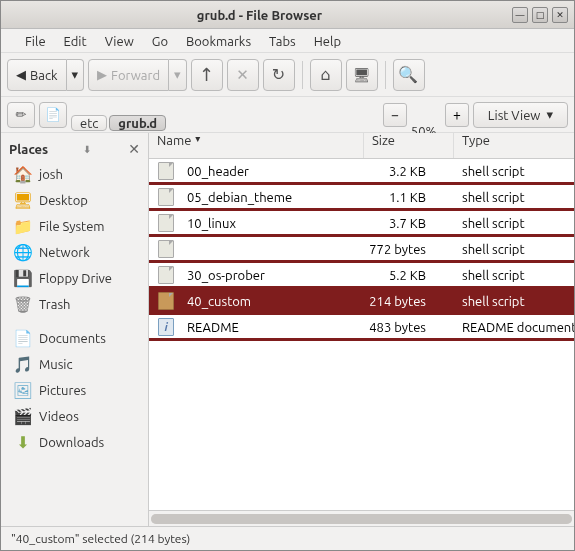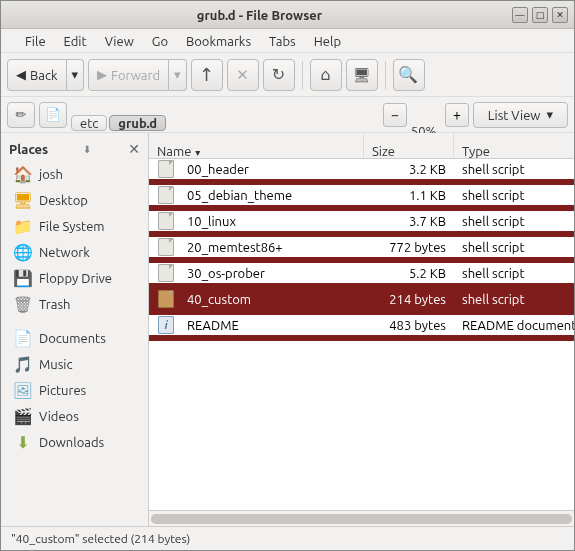--- a/index.html
+++ b/index.html
@@ -267,21 +267,21 @@
     .file-list-header {
       display: flex;
       border-bottom: 1px solid #ccc;
       background: #f2f1f0;
       height: 26px;
       flex-shrink: 0;
     }
 
     .col-header {
       display: flex;
-      align-items: flex-end;
+      align-items: flex-start;
       padding: 0 8px;
       font-size: 13px;
       color: #333;
       border-right: 1px solid #ddd;
       cursor: pointer;
       gap: 4px;
     }
 
     .col-name { flex: 1; }
     .col-size { width: 90px; }
@@ -291,21 +291,21 @@
       flex: 1;
       overflow-y: auto;
       background: #fff;
     }
 
     .file-row {
       display: flex;
       align-items: center;
       height: 26px;
       cursor: pointer;
-      border-bottom: 6px solid #7f1d1d;
+      border-bottom: 3px solid #7f1d1d;
     }
 
     .file-row.selected {
       background: #7f1d1d;
       color: #fff;
     }
 
     .file-cell {
       display: flex;
       align-items: center;
@@ -320,20 +320,21 @@
       gap: 6px;
     }
 
     .file-cell-size {
       width: 90px;
       justify-content: flex-end;
     }
 
     .file-cell-type {
       width: 120px;
+      margin-left: 20px;
     }
 
     .file-icon {
       width: 18px;
       height: 20px;
       margin-right: 6px;
       flex-shrink: 0;
       display: flex;
       align-items: center;
       justify-content: center;
@@ -667,21 +668,20 @@
           <div class="file-cell file-cell-type">
             <span>shell script</span>
           </div>
         </div>
 
         <div class="file-row">
           <div class="file-cell file-cell-name">
             <div class="file-icon">
               <div class="icon-script"></div>
             </div>
-            <span>20_memtest86+</span>
           </div>
           <div class="file-cell file-cell-size">
             <span>772 bytes</span>
           </div>
           <div class="file-cell file-cell-type">
             <span>shell script</span>
           </div>
         </div>
 
         <div class="file-row">

